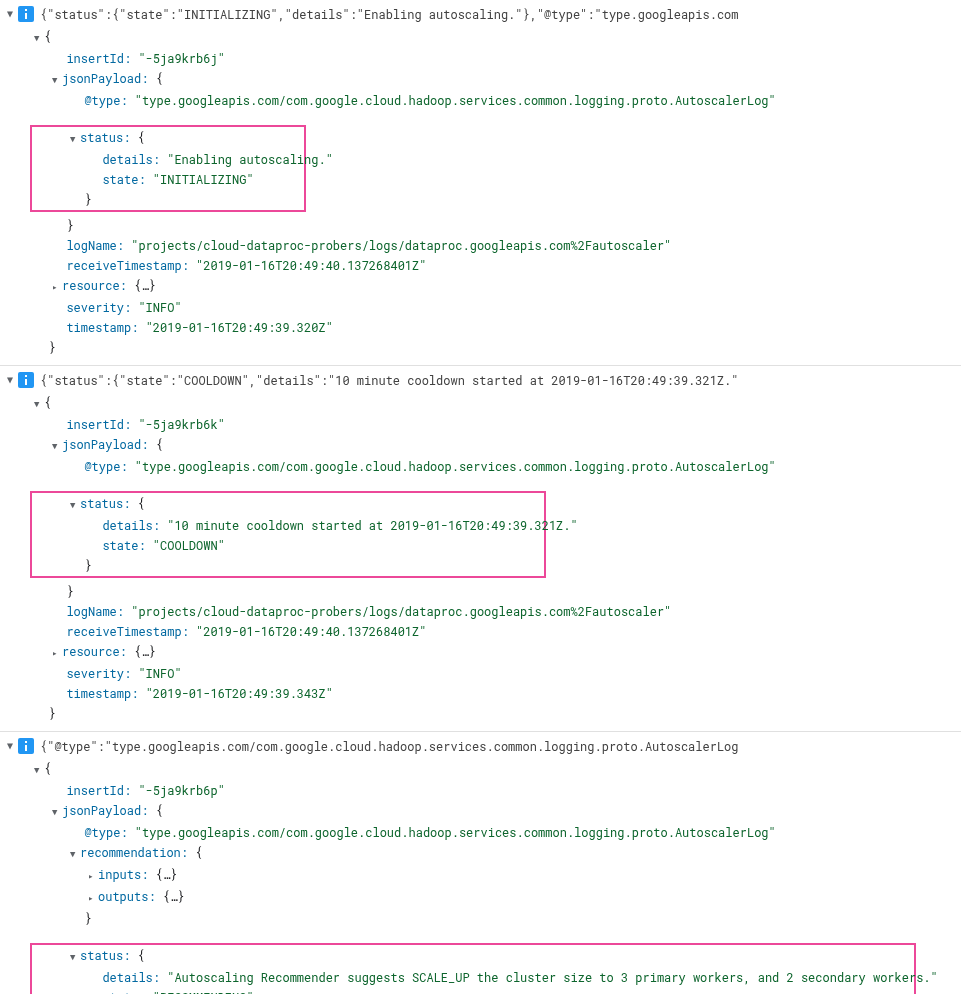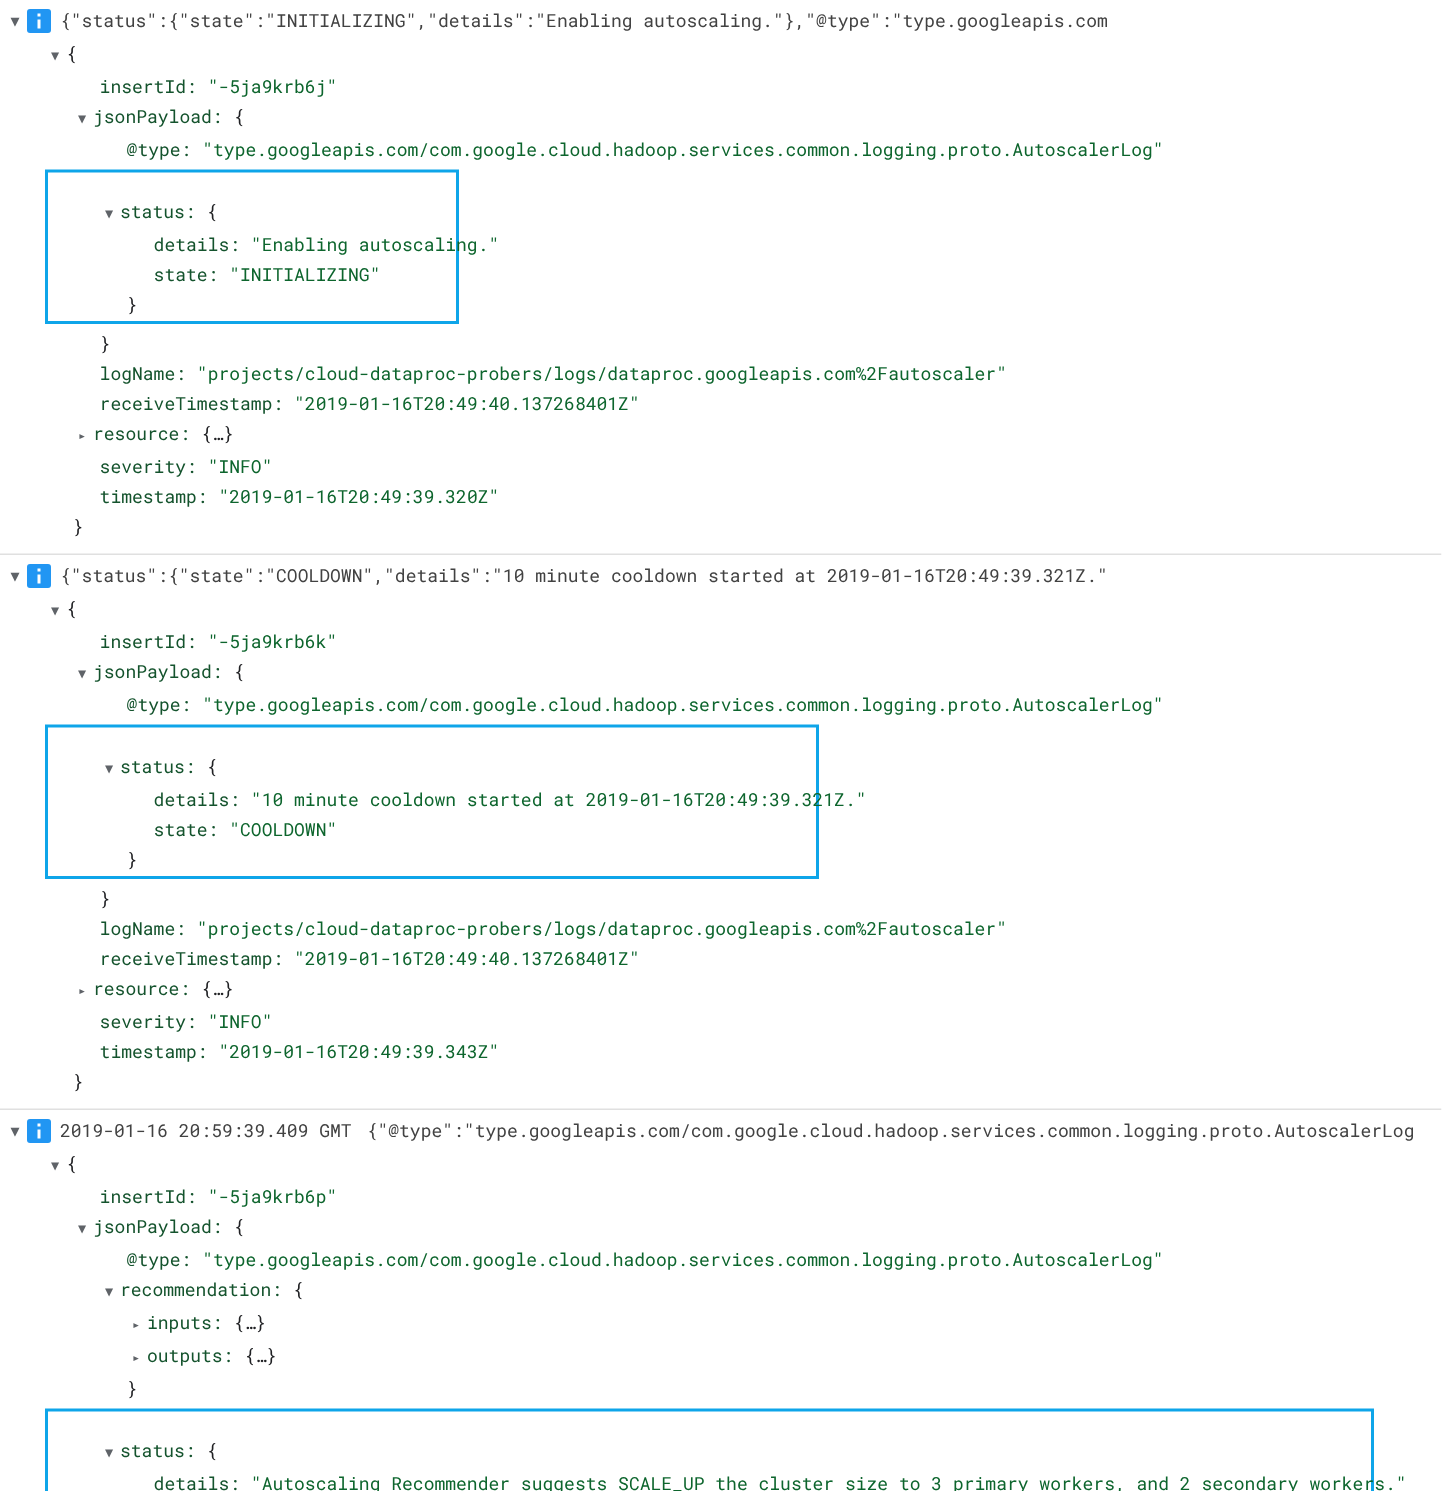--- a/index.html
+++ b/index.html
@@ -65,34 +65,34 @@
     overflow: hidden;
     text-overflow: clip;
   }
   .json-tree {
     padding: 2px 0 4px 30px;
     line-height: 20px;
     color: #202124;
   }
   .row { white-space: pre; }
   .i1 { display:inline-block; width: 18px; }
-  .key { color: #14532d; }
+  .key { color: #0369a1; }
   .str { color: #0d652d; }
   .caret-sm {
     display: inline-block;
     width: 10px;
     color: #5f6368;
     font-size: 9px;
     text-align: left;
     cursor: pointer;
   }
   .box {
-    border: 2px solid #0ea5e9;
-    margin: 3px 0 3px -4px;
-    padding: 16px 2px 1px 2px;
+    border: 2px solid #ec4899;
+    margin: 15px 0 3px -4px;
+    padding: 0px 2px 1px 2px;
     display: inline-block;
   }
   .braces { color: #202124; }
   .collapsed { color: #202124; }
 </style>
 </head>
 <body>
 
 <div id="root">
   <div class="log-entry">
@@ -112,20 +112,19 @@
       <span class="summary">{"status":{"state":"COOLDOWN","details":"10 minute cooldown started at 2019-01-16T20:49:39.321Z."</span>
     </div>
     <div class="json-tree">
       <div class="row"><span class="caret-sm">▼</span><span class="braces">{</span></div><div class="row"><span class="i1"></span>  <span class="key">insertId: </span><span class="str">"-5ja9krb6k"</span></div><div class="row"><span class="i1"></span><span class="caret-sm">▼</span><span class="key">jsonPayload: </span><span class="braces">{</span></div><div class="row"><span class="i1"></span><span class="i1"></span>  <span class="key">@type: </span><span class="str">"type.googleapis.com/com.google.cloud.hadoop.services.common.logging.proto.AutoscalerLog"</span></div><div class="box" style="width:508px"><div class="row"><span class="i1"></span><span class="i1"></span><span class="caret-sm">▼</span><span class="key">status: </span><span class="braces">{</span></div><div class="row"><span class="i1"></span><span class="i1"></span><span class="i1"></span>  <span class="key">details: </span><span class="str">"10 minute cooldown started at 2019-01-16T20:49:39.321Z."</span></div><div class="row"><span class="i1"></span><span class="i1"></span><span class="i1"></span>  <span class="key">state: </span><span class="str">"COOLDOWN"</span></div><div class="row"><span class="i1"></span><span class="i1"></span>  <span class="braces">}</span></div></div><div class="row"><span class="i1"></span>  <span class="braces">}</span></div><div class="row"><span class="i1"></span>  <span class="key">logName: </span><span class="str">"projects/cloud-dataproc-probers/logs/dataproc.googleapis.com%2Fautoscaler"</span></div><div class="row"><span class="i1"></span>  <span class="key">receiveTimestamp: </span><span class="str">"2019-01-16T20:49:40.137268401Z"</span></div><div class="row"><span class="i1"></span><span class="caret-sm">▸</span><span class="key">resource: </span><span class="collapsed">{…}</span></div><div class="row"><span class="i1"></span>  <span class="key">severity: </span><span class="str">"INFO"</span></div><div class="row"><span class="i1"></span>  <span class="key">timestamp: </span><span class="str">"2019-01-16T20:49:39.343Z"</span></div><div class="row">  <span class="braces">}</span></div>
     </div>
   </div>
   <div class="log-entry">
     <div class="log-header">
       <span class="caret">▼</span>
       <span class="sev-icon"></span>
-      <span class="ts">2019-01-16 20:59:39.409 GMT</span>
       <span class="summary">{"@type":"type.googleapis.com/com.google.cloud.hadoop.services.common.logging.proto.AutoscalerLog</span>
     </div>
     <div class="json-tree">
       <div class="row"><span class="caret-sm">▼</span><span class="braces">{</span></div><div class="row"><span class="i1"></span>  <span class="key">insertId: </span><span class="str">"-5ja9krb6p"</span></div><div class="row"><span class="i1"></span><span class="caret-sm">▼</span><span class="key">jsonPayload: </span><span class="braces">{</span></div><div class="row"><span class="i1"></span><span class="i1"></span>  <span class="key">@type: </span><span class="str">"type.googleapis.com/com.google.cloud.hadoop.services.common.logging.proto.AutoscalerLog"</span></div><div class="row"><span class="i1"></span><span class="i1"></span><span class="caret-sm">▼</span><span class="key">recommendation: </span><span class="braces">{</span></div><div class="row"><span class="i1"></span><span class="i1"></span><span class="i1"></span><span class="caret-sm">▸</span><span class="key">inputs: </span><span class="collapsed">{…}</span></div><div class="row"><span class="i1"></span><span class="i1"></span><span class="i1"></span><span class="caret-sm">▸</span><span class="key">outputs: </span><span class="collapsed">{…}</span></div><div class="row"><span class="i1"></span><span class="i1"></span>  <span class="braces">}</span></div><div class="box" style="width:878px"><div class="row"><span class="i1"></span><span class="i1"></span><span class="caret-sm">▼</span><span class="key">status: </span><span class="braces">{</span></div><div class="row"><span class="i1"></span><span class="i1"></span><span class="i1"></span>  <span class="key">details: </span><span class="str">"Autoscaling Recommender suggests SCALE_UP the cluster size to 3 primary workers, and 2 secondary workers."</span></div><div class="row"><span class="i1"></span><span class="i1"></span><span class="i1"></span>  <span class="key">state: </span><span class="str">"RECOMMENDING"</span></div><div class="row"><span class="i1"></span><span class="i1"></span>  <span class="braces">}</span></div></div>
     </div>
   </div>
   </div>
 
 </body></html>

